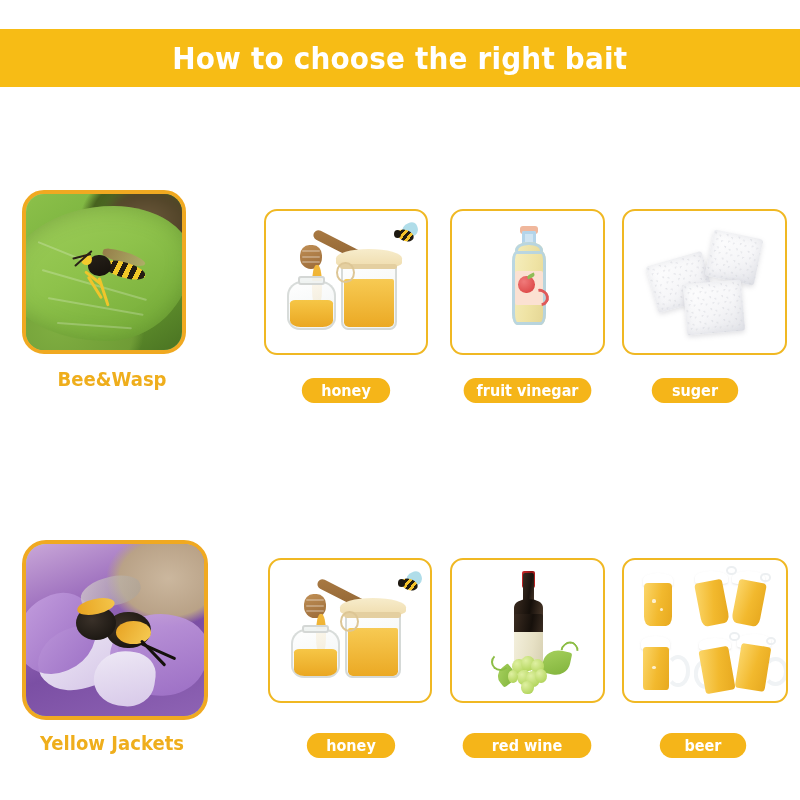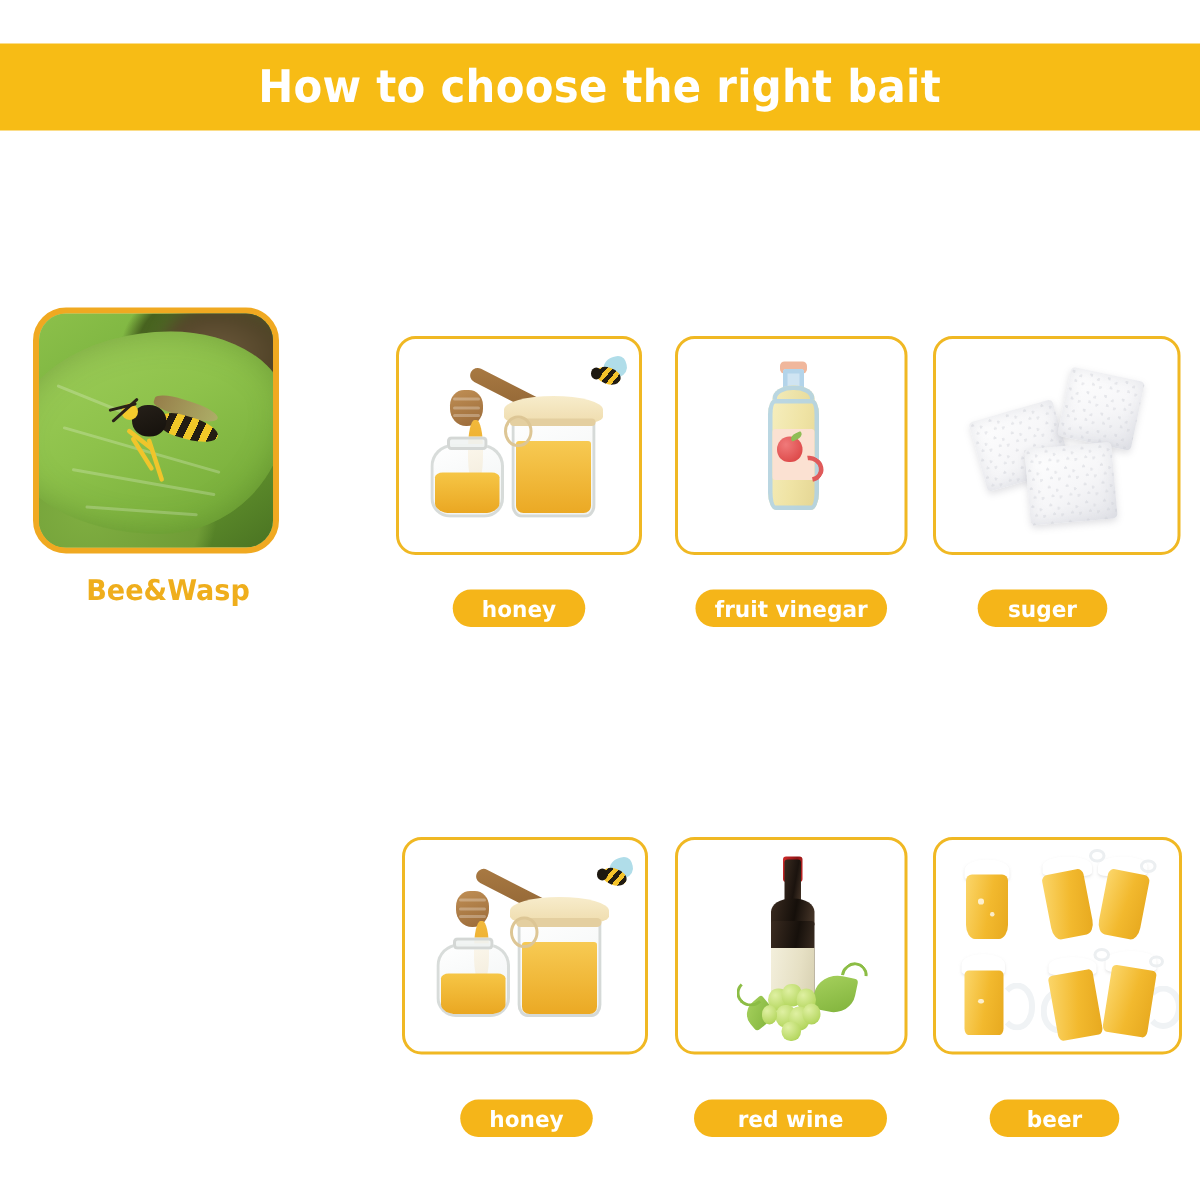--- a/index.html
+++ b/index.html
@@ -22,21 +22,21 @@
     font-family:"DejaVu Sans", sans-serif;
     font-weight:bold;
     font-size:30px;
     letter-spacing:.2px;
     transform:scaleX(.93);
     white-space:nowrap;
   }
 
   
   .row{position:absolute;left:0;width:800px;}
-  .row-1{top:205px;height:230px;}
+  .row-1{top:190px;height:230px;}
   .row-2{top:540px;height:245px;}
 
   
   .insect-block{position:absolute;left:22px;top:0;width:180px;}
   .insect-photo{
     width:164px;height:164px;
     border:4px solid #F0A921;
     border-radius:22px;
     overflow:hidden;
     position:relative;
@@ -308,20 +308,40 @@
       <div class="cube" style="left:17%;top:33%;width:36%;height:34%;transform:rotate(-16deg);border-radius:3px;"></div>
       <div class="cube" style="left:53%;top:16%;width:31%;height:33%;transform:rotate(12deg);border-radius:3px;"></div>
       <div class="cube" style="left:38%;top:50%;width:36%;height:36%;transform:rotate(-5deg);border-radius:3px;"></div>
     </div>
   </div>
   <div class="pill" style="left:650px;top:188px;width:90px;">suger</div>
 </div>
 
 <div class="row row-2">
 
+  <div class="insect-block big">
+    <div class="insect-photo">
+      <div class="scene flower-bg">
+        <div class="petal-light" style="left:6%;top:48%;width:46%;height:36%;transform:rotate(-14deg);"></div>
+        <div class="petal" style="left:-6%;top:30%;width:46%;height:44%;transform:rotate(-22deg);"></div>
+        <div class="petal" style="left:48%;top:40%;width:54%;height:48%;transform:rotate(14deg);"></div>
+        <div class="petal-light" style="left:38%;top:62%;width:34%;height:32%;transform:rotate(8deg);"></div>
+        <div class="bumble">
+          <div class="bumble-wing"></div>
+          <div class="bumble-abd"></div>
+          <div class="bumble-abd-y"></div>
+          <div class="bumble-thorax"></div>
+          <div class="bumble-stripe"></div>
+          <div class="bumble-ant" style="left:74%;top:70%;width:32%;transform:rotate(24deg);"></div>
+          <div class="bumble-ant" style="left:74%;top:66%;width:30%;transform:rotate(46deg);"></div>
+        </div>
+      </div>
+    </div>
+    <div class="insect-caption">Yellow Jackets</div>
+  </div>
 
   <div class="card" style="left:268px;top:18px;width:164px;height:145px;">
     <div class="card-canvas">
       <div class="dipper-stick"></div>
       <div class="dipper-head">
           <i style="top:22%"></i>
           <i style="top:45%"></i>
           <i style="top:68%"></i>
         </div>
       <div class="drip"></div>

